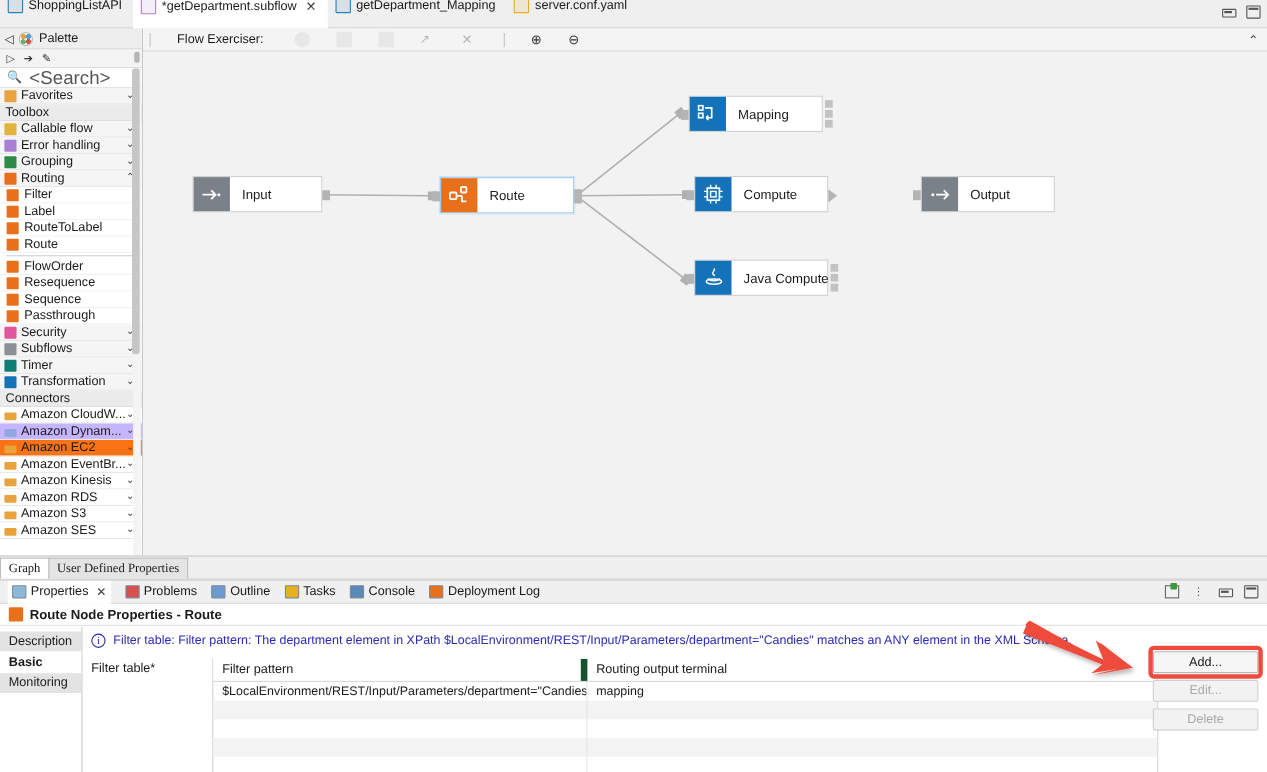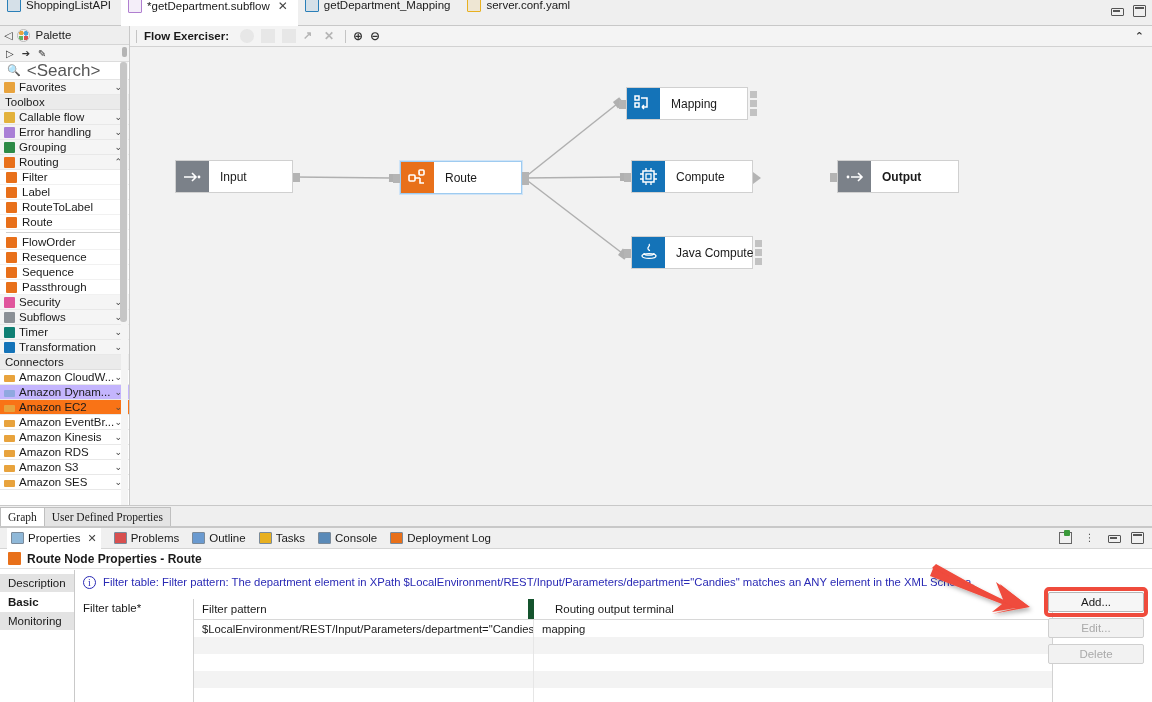--- a/index.html
+++ b/index.html
@@ -100,21 +100,21 @@
   .item-row .ilabel { font-size: 11.5px; }
   .pal-sep { height: 1px; background: #cfcfcf; margin: 2px 6px; }
 
   
   .canvas-wrap {
     position: absolute; left: 130px; top: 26px; right: 0; bottom: 197px;
     background: #ffffff; display: flex; flex-direction: column;
   }
   .flow-toolbar {
     height: 21px; flex: 0 0 21px; background: #f4f4f4; border-bottom: 1px solid #d2d2d2;
-    display: flex; align-items: center; gap: 7px; padding-left: 6px; position: relative; font-weight: bold;
+    display: flex; align-items: center; gap: 24px; padding-left: 6px; position: relative;
   }
   .fsep { width: 1px; height: 13px; background: #c4c4c4; }
   .ftitle { font-size: 11.5px; color: #1a1a1a; margin-right: 4px; }
   .fic { width: 14px; height: 14px; opacity: .35; position: relative; }
   .zic { font-size: 12px; color: #333; font-family: "DejaVu Sans", sans-serif; }
   .collapse-chev { position: absolute; right: 8px; font-size: 11px; color: #333; font-family: "DejaVu Sans", sans-serif; }
 
   .canvas { flex: 1; background: #f2f2f2; position: relative; overflow: hidden; }
 
   .node { position: absolute; display: flex; height: 33px; background: #fff;
@@ -182,21 +182,21 @@
   }
   .info-txt { font-size: 11.3px; color: #2a2ab5; white-space: nowrap; }
 
   .form-row { display: flex; margin-top: 10px; padding-left: 8px; }
   .flabel { width: 110px; flex: 0 0 110px; font-size: 11.5px; padding-top: 3px; }
   .table-wrap { flex: 1; border: 1px solid #d2d2d2; border-top: none; background: #fff;
     margin-right: 10px; max-width: 860px; }
   .thead { display: flex; height: 21px; border-bottom: 1px solid #d8d8d8; background: #fff; }
   .th { font-size: 11.5px; display: flex; align-items: center; padding-left: 8px; }
   .th.c1 { width: 340px; flex: 0 0 340px; border-right: 6px solid #14532d; }
-  .th.c2 { flex: 1; margin-left: 13px; }
+  .th.c2 { flex: 1; }
   .trow { display: flex; height: 17px; }
   .trow.odd { background: #f3f3f3; }
   .td { font-size: 11.3px; display: flex; align-items: center; padding-left: 8px; }
   .td.c1 { width: 340px; flex: 0 0 340px; border-right: 1px solid #e6e6e6; overflow: hidden; white-space: nowrap; }
   .td.c2 { flex: 1; }
 
   .btn-col { position: absolute; right: 4px; top: 22px; width: 100px; }
   .btn {
     height: 20px; width: 96px; margin-bottom: 6px; background: #f6f6f6;
     border: 1px solid #b6b6b6; border-radius: 2px; font-size: 11.5px;
@@ -475,21 +475,21 @@
               </svg>
             </span>
             <span class="nlabel">Java Compute</span>
             <span class="term in"></span>
             <span class="term-stack">
               <i></i>
               <i></i>
               <i></i>
             </span>
           </div>
-          <div class="node" style="left: 707px; top: 113px; width: 122px; font-weight: bold;">
+          <div class="node" style="left: 707px; top: 113px; width: 122px;">
             <span class="nicon" style="background:#7b8189;">
               <svg width="20" height="14" viewBox="0 0 20 14">
                 <circle cx="3" cy="7" r="1.4" fill="#fff"></circle>
                 <path d="M6 7h11M13 3l4 4-4 4" stroke="#fff" stroke-width="1.6" fill="none"></path>
               </svg>
             </span>
             <span class="nlabel">Output</span>
             <span class="term in"></span>
           </div>
         </div>

